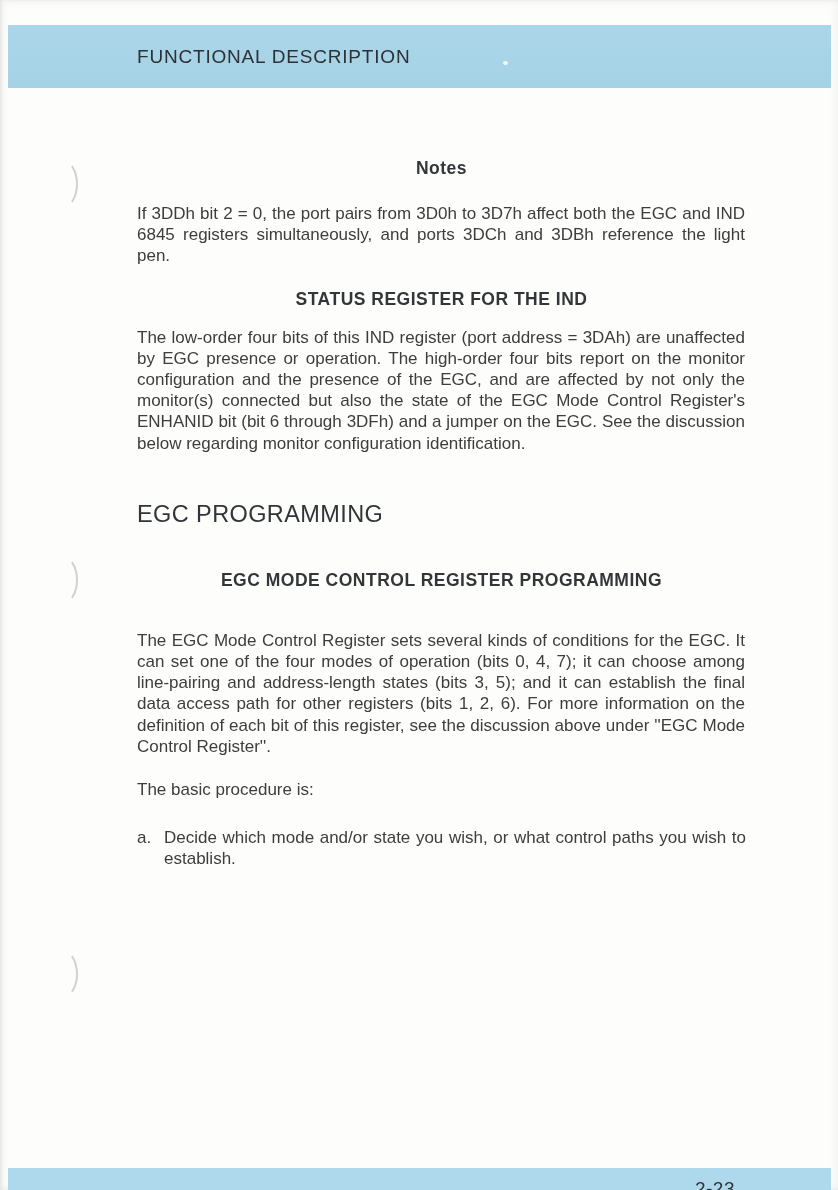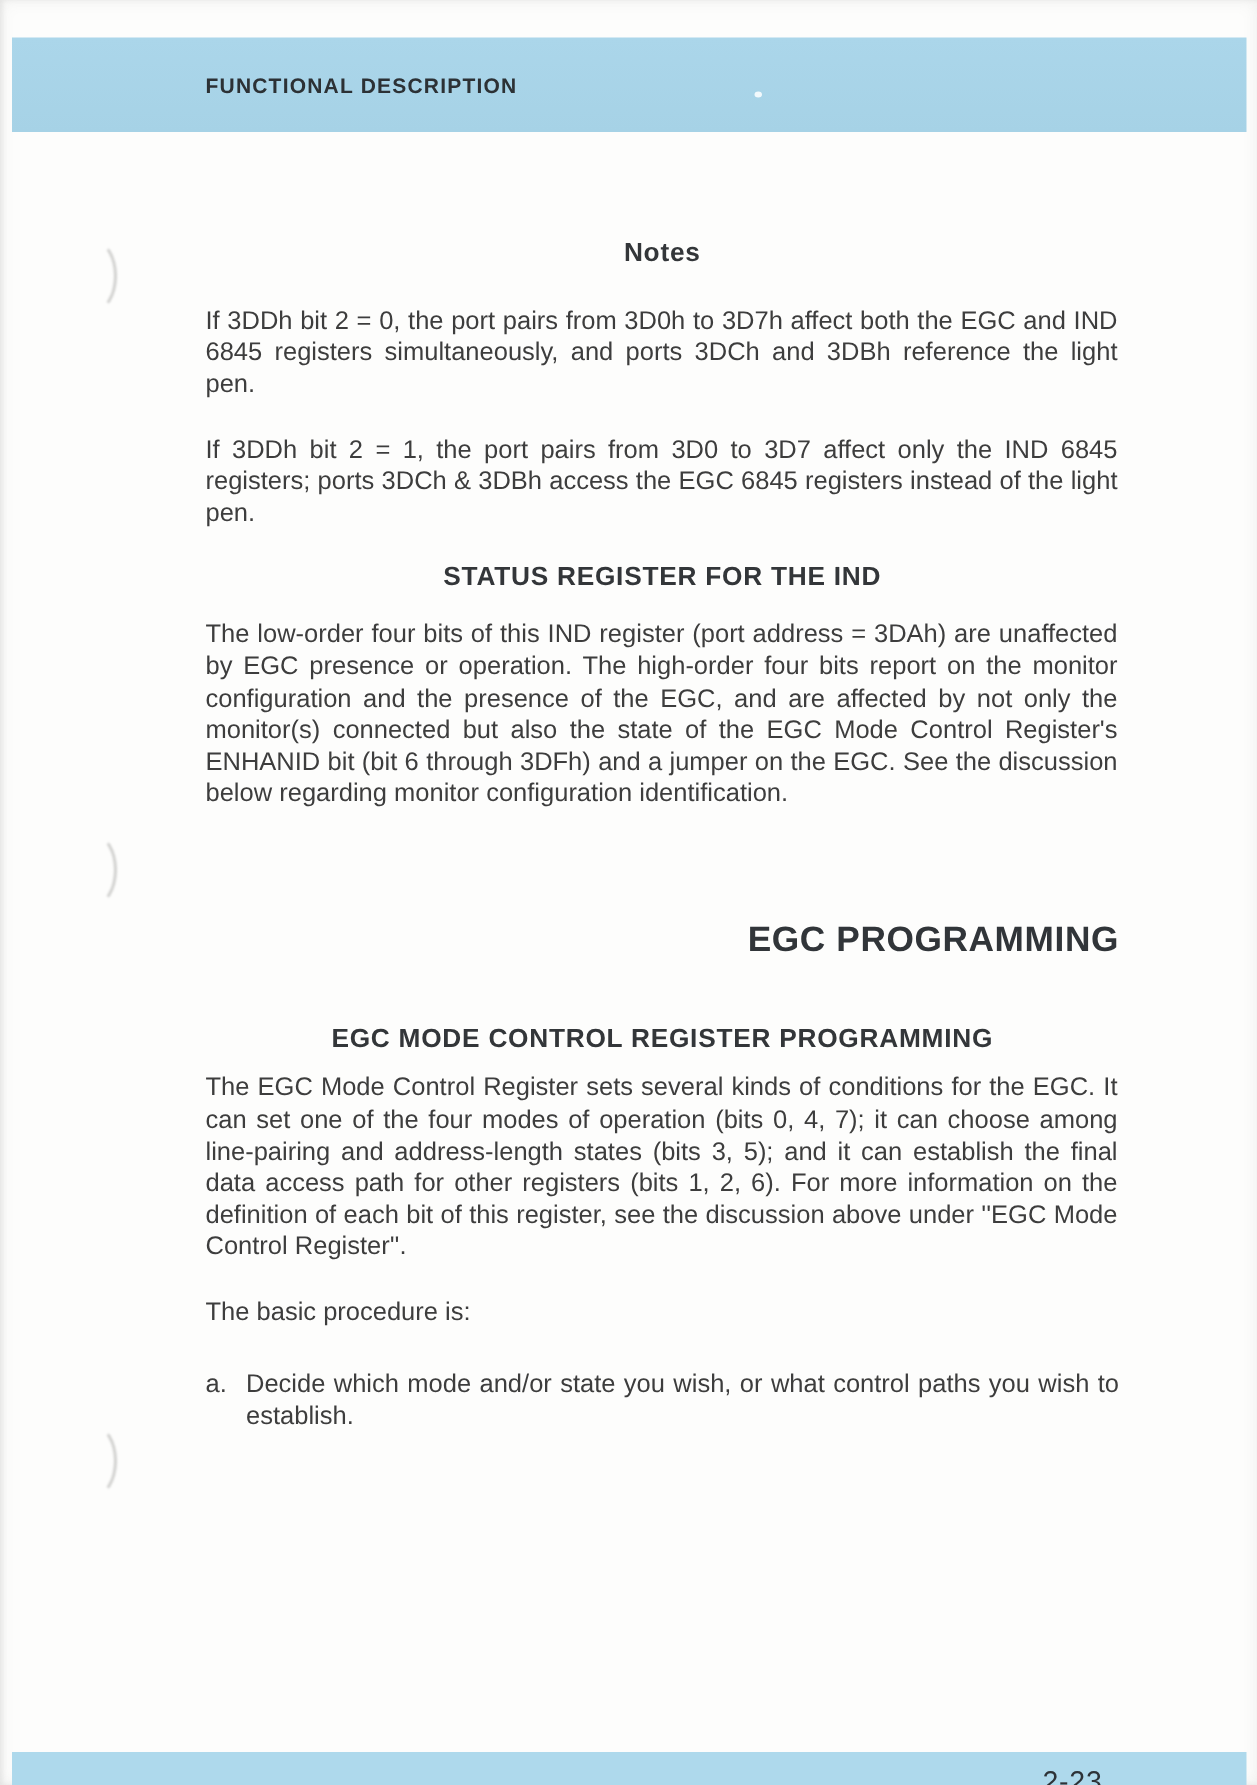--- a/index.html
+++ b/index.html
@@ -30,22 +30,22 @@
   }
   .banner-header {
     top: 25px;
     height: 63px;
     display: flex;
     align-items: center;
     background: linear-gradient(180deg, #abd6ea 0%, #a6d2e6 100%);
   }
   .banner-title {
     margin: 0 0 0 129px;
-    font-size: 14px;
-    font-weight: bold;
+    font-size: 19px;
+    font-weight: normal;
     color: #2c3135;
     letter-spacing: 0.8px;
   }
   .banner-footer {
     top: 1168px;
     height: 41px;
     background: #aed9ec;
     display: flex;
     align-items: center;
     justify-content: flex-end;
@@ -75,29 +75,29 @@
     font-size: 17.5px;
     font-weight: bold;
     color: #333639;
     letter-spacing: 0.5px;
     line-height: 20px;
     margin: 0;
     text-align: center;
   }
   .h-notes     { margin: 70px 0 25px 0; }
   .h-status    { margin: 20px 0 18px 0; }
-  .h-egcmode   { margin: 43px 0 12px 0; }
+  .h-egcmode   { margin: 43px 0 40px 0; }
   .h-large {
     font-size: 23.5px;
-    font-weight: bold;
+    font-weight: normal;
     color: #313539;
     letter-spacing: 0.4px;
     line-height: 26px;
-    margin: 74px 0 19px 0;
-    text-align: right;
+    margin: 47px 0 19px 0;
+    text-align: left;
   }
   .proc-intro { margin: 20px 0 0 0; }
   .list-item {
     display: flex;
     margin-top: 27px;
   }
   .list-marker {
     flex: none;
     width: 27px;
     text-align: left;
@@ -144,21 +144,20 @@
   </div>
 
   <div class="ring-mark ring-1"></div>
   <div class="ring-mark ring-2"></div>
   <div class="ring-mark ring-3"></div>
 
   <div class="content">
 
     <h2 class="h-small h-notes">Notes</h2>
     <p>If 3DDh bit 2 = 0, the port pairs from 3D0h to 3D7h affect both the EGC and IND 6845 registers simultaneously, and ports 3DCh and 3DBh reference the light pen.</p>
-    <p>If 3DDh bit 2 = 1, the port pairs from 3D0 to 3D7 affect only the IND 6845 registers; ports 3DCh &amp; 3DBh access the EGC 6845 registers instead of the light pen.</p>
 
     <h2 class="h-small h-status">STATUS REGISTER FOR THE IND</h2>
     <p>The low-order four bits of this IND register (port address = 3DAh) are unaffected by EGC presence or operation. The high-order four bits report on the monitor configuration and the presence of the EGC, and are affected by not only the monitor(s) connected but also the state of the EGC Mode Control Register's ENHANID bit (bit 6 through 3DFh) and a jumper on the EGC. See the discussion below regarding monitor configuration identification.</p>
 
     <h2 class="h-large">EGC PROGRAMMING</h2>
 
     <h2 class="h-small h-egcmode">EGC MODE CONTROL REGISTER PROGRAMMING</h2>
     <p>The EGC Mode Control Register sets several kinds of conditions for the EGC. It can set one of the four modes of operation (bits 0, 4, 7); it can choose among line-pairing and address-length states (bits 3, 5); and it can establish the final data access path for other registers (bits 1, 2, 6). For more information on the definition of each bit of this register, see the discussion above under ''EGC Mode Control Register''.</p>
     <p class="proc-intro">The basic procedure is:</p>
 

